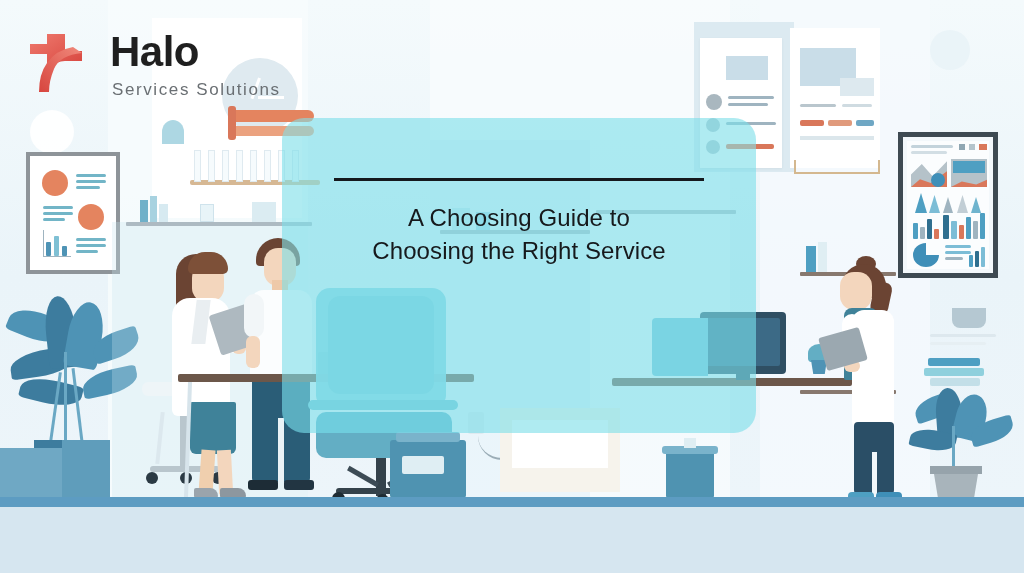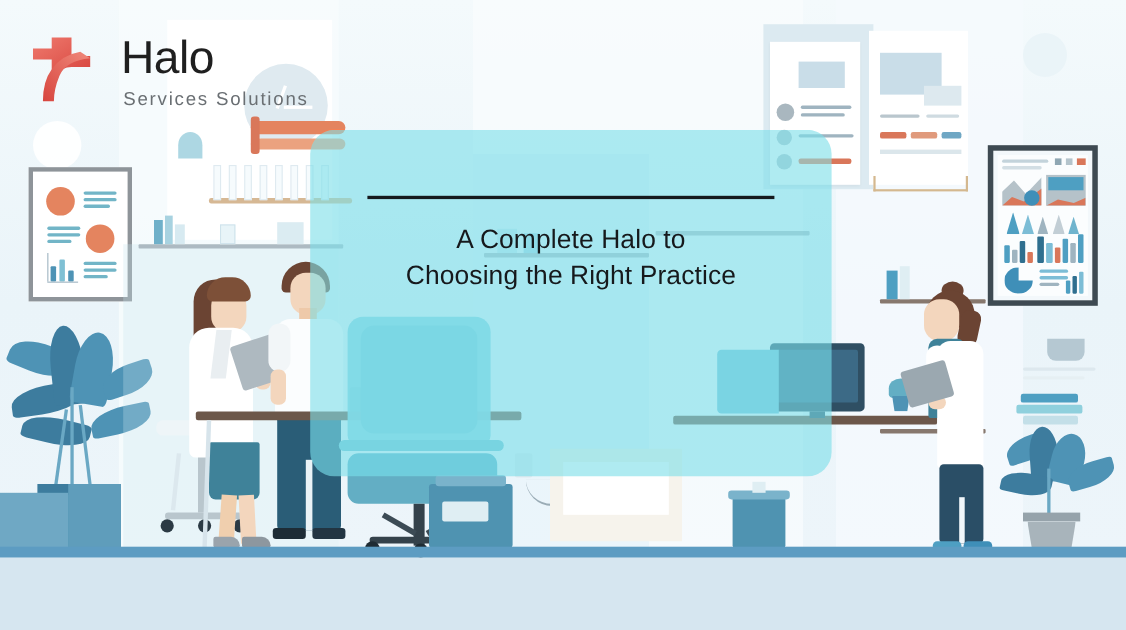--- a/index.html
+++ b/index.html
@@ -33,21 +33,21 @@
           background:#d6e6f0; }
 
   
   .shelf { position:absolute; background:#7d8b95; height:4px; opacity:.55; border-radius:1px;}
   .glass { position:absolute; background:rgba(205,230,242,.38); }
 
   
   .logo { position:absolute; left:26px; top:28px; width:280px; height:90px; z-index:30; }
   .logo-mark { position:absolute; left:0; top:2px; width:66px; height:66px; }
   .logo-name { position:absolute; left:84px; top:0px;
-     font-size:42px; font-weight:400; color:#1f1f1f; letter-spacing:-.5px; }
+     font-size:42px; font-weight:700; color:#1f1f1f; letter-spacing:-.5px; }
   .logo-sub { position:absolute; left:86px; top:52px;
      font-size:17px; font-weight:400; color:#6a6f73; letter-spacing:1.6px; }
 
   
   .frame { position:absolute; border:4px solid #8e9499; background:#ffffff; }
   .frame-r { position:absolute; border:5px solid #3e4a52; background:#f3f8fb; }
   .bar { position:absolute; border-radius:1px; }
   .tline { position:absolute; height:3px; background:#59a8bd; border-radius:2px; opacity:.85;}
   .tline2 { position:absolute; height:3px; background:#9fb4c0; border-radius:2px;}
   .pie { position:absolute; border-radius:50%; }
@@ -364,19 +364,19 @@
       <path d="M56 23 q-22 2 -28 16 q-5 12 -5 23 h-10 q0 -18 8 -29 q9 -13 26 -16 z" fill="url(#g2)"></path>
     </svg>
     <div class="logo-name">Halo</div>
     <div class="logo-sub">Services Solutions</div>
   </div>
 
   <div class="card">
     <div class="card-inner">
       <div class="card-rule"></div>
       <div class="card-sub">
-        <span>A Complete Halo to</span><br>
-        <span>Choosing the Right Practice</span>
+        <span>A Choosing Guide to</span><br>
+        <span>Choosing the Right Service</span>
       </div>
     </div>
   </div>
 
 </div>
 
 </body></html>

